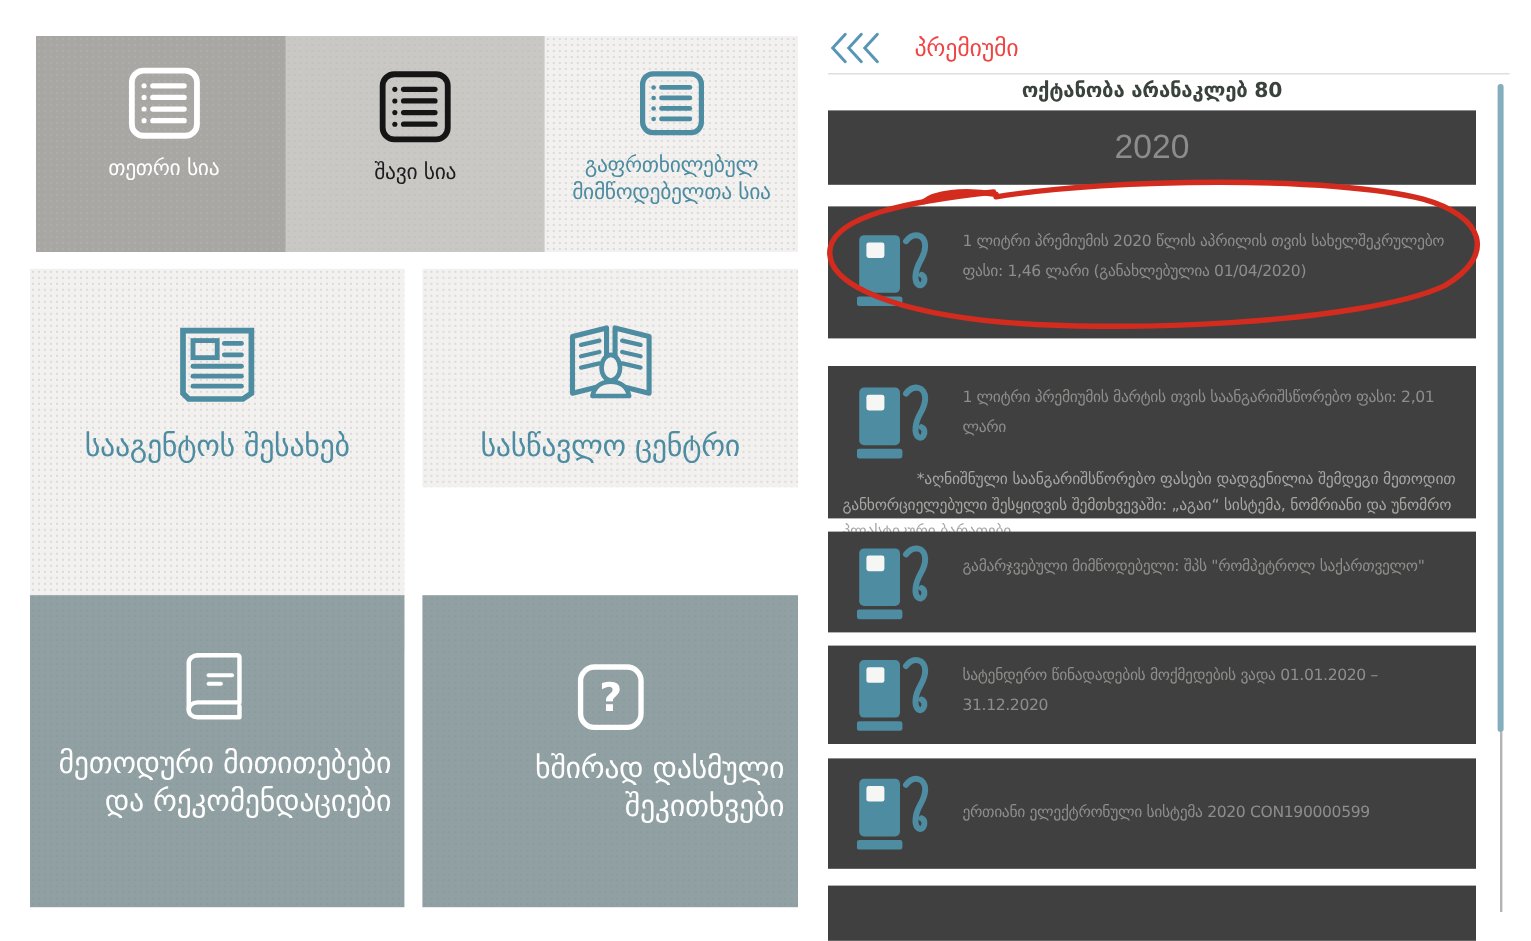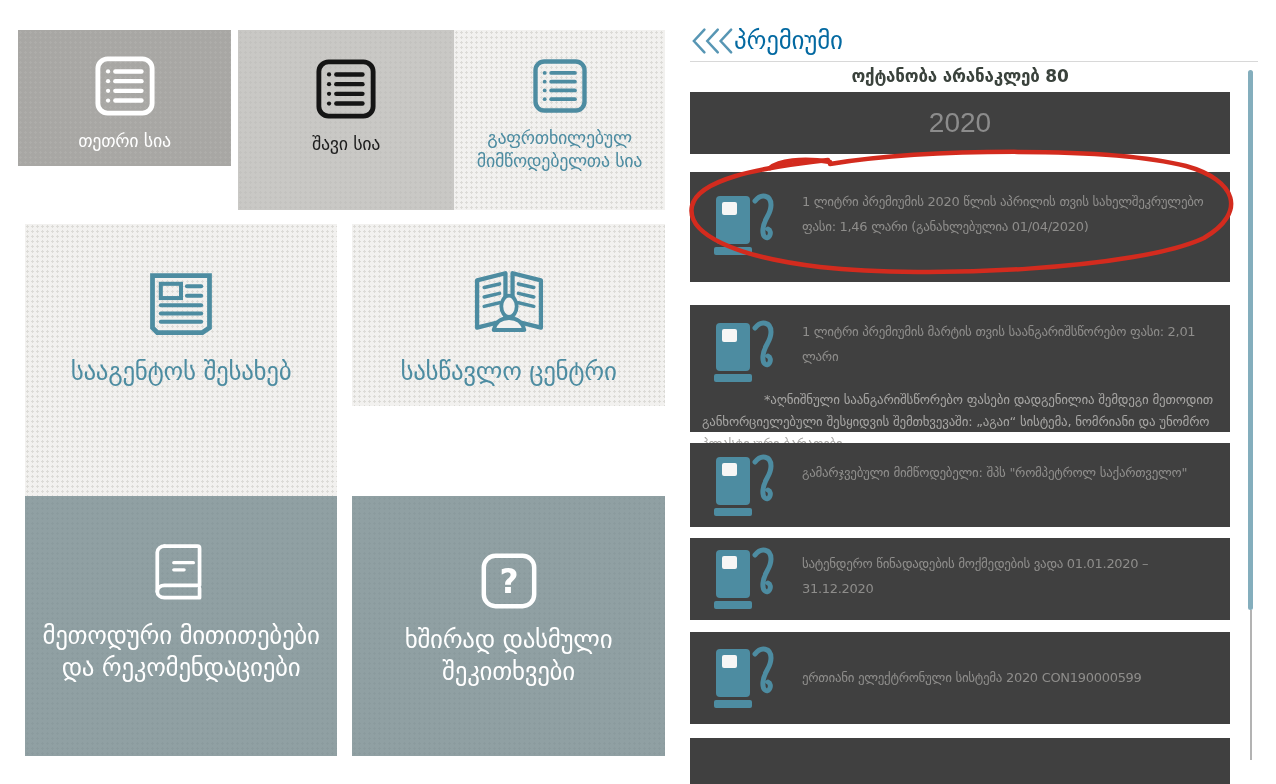--- a/index.html
+++ b/index.html
@@ -11,34 +11,34 @@
   
   .tile{
     position:absolute;display:flex;flex-direction:column;align-items:center;
     box-sizing:border-box;text-align:center;cursor:pointer;
   }
   .tile .lbl{letter-spacing:-0.3px;}
   .tile-gray{background:#a8a7a4;background-image:radial-gradient(rgba(255,255,255,0.07) 1px,transparent 1.1px);background-size:5px 5px;color:#ffffff;}
   .tile-lightgray{background:#c9c8c5;background-image:radial-gradient(rgba(0,0,0,0.03) 1px,transparent 1.1px);background-size:5px 5px;color:#1d1d1d;}
   .tile-dots{background:#f2f1ef;background-image:radial-gradient(#dcdbd7 1px,transparent 1.2px);background-size:5px 5px;color:#4d8ca1;}
   .tile-slate{background:#90a0a3;background-image:radial-gradient(rgba(0,0,0,0.03) 1px,transparent 1.1px);background-size:5px 5px;color:#ffffff;}
-  #tile-0{left:18px;top:30px;width:213px;height:136px;padding-top:25px;}
+  #tile-0{left:30px;top:30px;width:213px;height:180px;padding-top:25px;}
   #tile-1{left:238px;top:30px;width:216px;height:180px;padding-top:28px;}
   #tile-2{left:454px;top:30px;width:211px;height:180px;padding-top:28px;}
   #tile-3{left:25px;top:224px;width:312px;height:318px;padding-top:42px;}
   #tile-4{left:352px;top:224px;width:313px;height:182px;padding-top:42px;}
   #tile-5{left:25px;top:496px;width:312px;height:260px;padding-top:46px;}
   #tile-6{left:352px;top:496px;width:313px;height:260px;padding-top:54px;}
   #tile-0 .lbl,#tile-1 .lbl,#tile-2 .lbl{font-size:18px;margin-top:12px;line-height:23px;max-width:200px;}
   #tile-3 .lbl,#tile-4 .lbl{font-size:25px;margin-top:14px;line-height:31px;max-width:300px;}
-  #tile-5 .lbl,#tile-6 .lbl{font-size:25px;margin-top:12px;line-height:32px;max-width:290px;}
+  #tile-5 .lbl,#tile-6 .lbl{font-size:25px;margin-top:12px;line-height:32px;max-width:290px;text-align:right;}
   .icn{display:block;}
   
   .r-header{position:absolute;left:692px;top:26px;display:flex;align-items:center;cursor:pointer;}
-  .r-title{color:#0369a1;font-size:25px;letter-spacing:-0.2px;}
+  .r-title{color:#ef4444;font-size:20px;margin-left:28px;letter-spacing:-0.2px;}
   .r-hr{position:absolute;left:690px;top:61px;width:568px;height:1px;background:#d8d8d8;}
   .octane{position:absolute;left:690px;top:66px;width:540px;text-align:center;
     font-size:17px;font-weight:bold;color:#3a423c;letter-spacing:-0.2px;}
   .card{position:absolute;left:690px;width:540px;background:#404040;box-sizing:border-box;}
   #card-year{top:92px;height:62px;}
   #card-year .yr{display:block;text-align:center;line-height:62px;font-size:28px;color:#8c8c8c;
     font-family:"Liberation Sans",sans-serif;}
   #card-0{top:172px;height:110px;}
   #card-1{top:305px;height:127px;}
   #card-2{top:443px;height:84px;}

